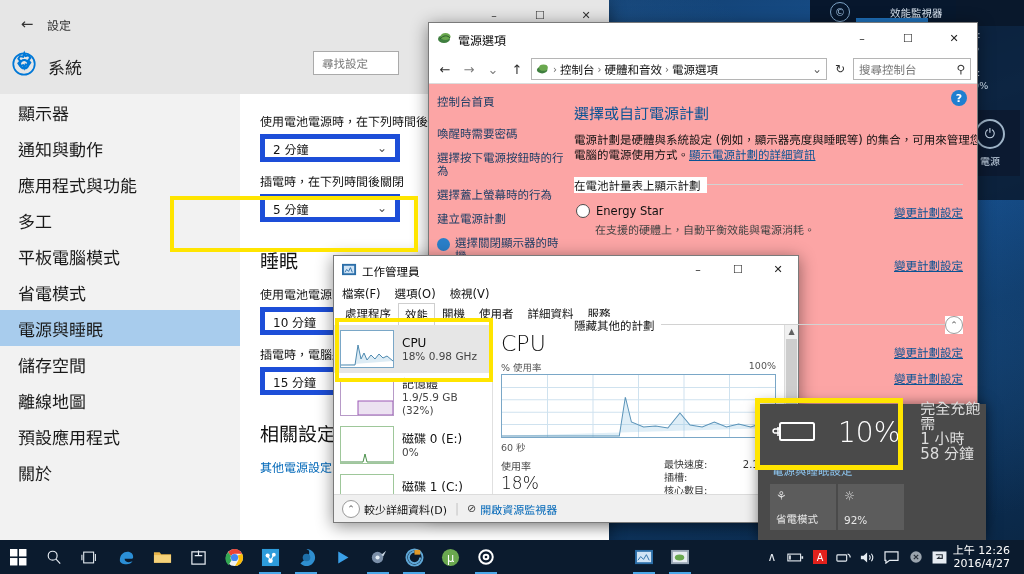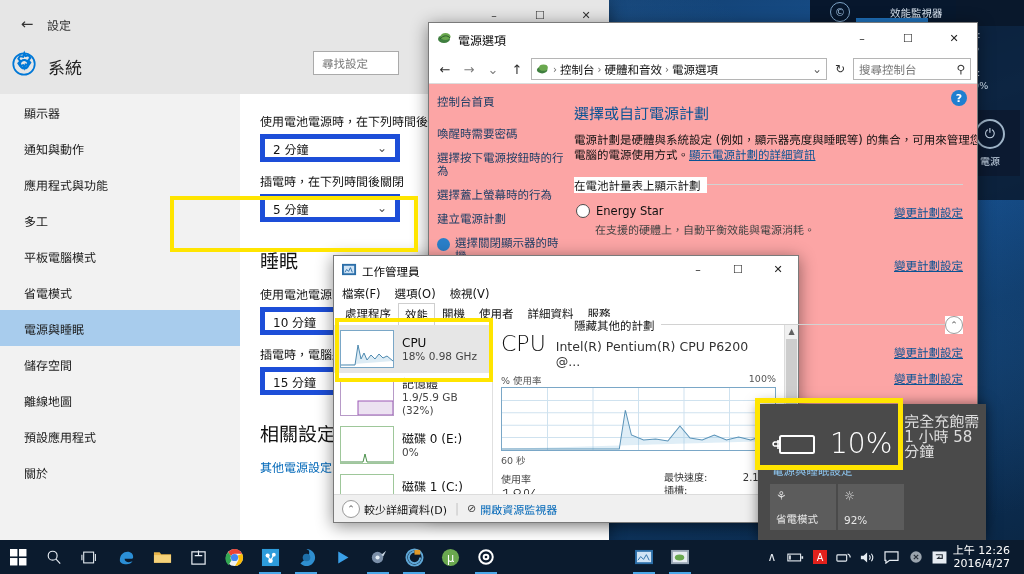--- a/index.html
+++ b/index.html
@@ -39,22 +39,22 @@
   #set-ctrls{position:absolute;right:0;top:0;display:flex;}
   #set-ctrls .tbtn{height:30px;width:46px;font-size:11px;color:#333;}
   #set-head{height:46px;background:#e6e6e6;position:relative;border-bottom:0;}
   #set-gear{position:absolute;left:10px;top:2px;width:30px;height:30px;color:#0078d7;}
   #set-h1{position:absolute;left:48px;top:6px;font-size:17px;color:#222;}
   #set-search{position:absolute;right:210px;top:3px;width:86px;height:24px;
     border:1px solid #aaa;background:#fff;font-size:11.5px;color:#777;
     display:flex;align-items:center;padding-left:8px;box-sizing:border-box;}
   #set-body{position:absolute;left:0;top:94px;right:0;bottom:0;background:#fff;}
   #set-nav{position:absolute;left:0;top:0;width:240px;bottom:0;background:#f2f2f2;}
-  .navitem{height:36px;display:flex;align-items:center;padding-left:24px;
-    font-size:12px;color:#1a1a1a;}
+  .navitem{height:36px;display:flex;align-items:center;padding-left:18px;
+    font-size:17px;color:#1a1a1a;}
   .navitem.sel{background:#a8cced;}
   #set-main{position:absolute;left:240px;top:0;right:0;bottom:0;
     background:#fff;padding:8px 20px 0 20px;box-sizing:border-box;overflow:hidden;}
   .s-lbl{font-size:12px;color:#111;margin:10px 0 5px;}
   .s-h2{font-size:19px;color:#111;margin:24px 0 12px;font-weight:400;}
   .s-sel{width:140px;height:28px;border:5px solid #1d4ed8;background:#fff;
     display:flex;align-items:center;justify-content:space-between;
     padding:0 8px;box-sizing:border-box;font-size:12px;color:#111;}
   .s-link{color:#0067b8;font-size:12px;text-decoration:none;}
   
@@ -158,21 +158,21 @@
   .lbl-sm{font-size:10px;color:#444;}
   .val-big{font-size:17px;color:#111;font-weight:300;}
   #tm-foot{position:absolute;left:0;bottom:0;right:0;height:27px;background:#f0f0f0;
     border-top:1px solid #dcdcdc;display:flex;align-items:center;padding-left:8px;gap:8px;}
   .foot-link{font-size:11px;color:#0067b8;display:flex;align-items:center;gap:4px;}
   #hl-cpu{position:absolute;left:335px;top:318px;width:150px;height:56px;
     border:4px solid #ffe500;pointer-events:none;z-index:40;}
   
   #batt{position:absolute;left:758px;top:404px;width:228px;height:136px;
     background:#4a4a4a;box-shadow:0 0 12px rgba(0,0,0,.5);}
-  #batt-top{display:flex;align-items:flex-end;height:56px;padding-left:14px;gap:12px;}
+  #batt-top{display:flex;align-items:center;height:56px;padding-left:14px;gap:20px;}
   #batt-pct{font-size:28px;color:#fff;font-weight:300;}
   #batt-info{font-size:15px;color:#ddd;line-height:15px;}
   #batt-link{font-size:11.5px;color:#8ec6f0;padding:2px 0 6px 14px;}
   #batt-tiles{display:flex;gap:2px;padding-left:12px;}
   .tile{width:66px;height:46px;background:#5c5c5c;position:relative;}
   .tile .tl{position:absolute;left:6px;bottom:4px;font-size:10.5px;color:#e8e8e8;}
   .tile .ti{position:absolute;left:6px;top:5px;color:#ddd;}
   #hl-batt{position:absolute;left:755px;top:398px;width:138px;height:62px;
     border:5px solid #ffe500;pointer-events:none;z-index:50;}
   
@@ -509,21 +509,20 @@
         </div>
         <div class="tm-txt">
           <div class="n">磁碟 1 (C:)</div>
           <div class="v">0%</div>
         </div>
       </div>
     </div>
     <div id="tm-detail">
       <div id="cpu-hdr">
         <span id="cpu-big">CPU</span>
-        <span id="cpu-model">Intel(R) Pentium(R) CPU P6200 @...</span>
       </div>
       <div id="cpu-axis">
         <span>% 使用率</span>
         <span>100%</span>
       </div>
       <div id="cpu-graph">
         <svg viewBox="0 0 270 62" width="100%" height="62" preserveAspectRatio="none">
           <g stroke="#cfe2ef" stroke-width="1">
             <line x1="0" y1="12.4" x2="270" y2="12.4"></line>
               <line x1="0" y1="24.8" x2="270" y2="24.8"></line>

